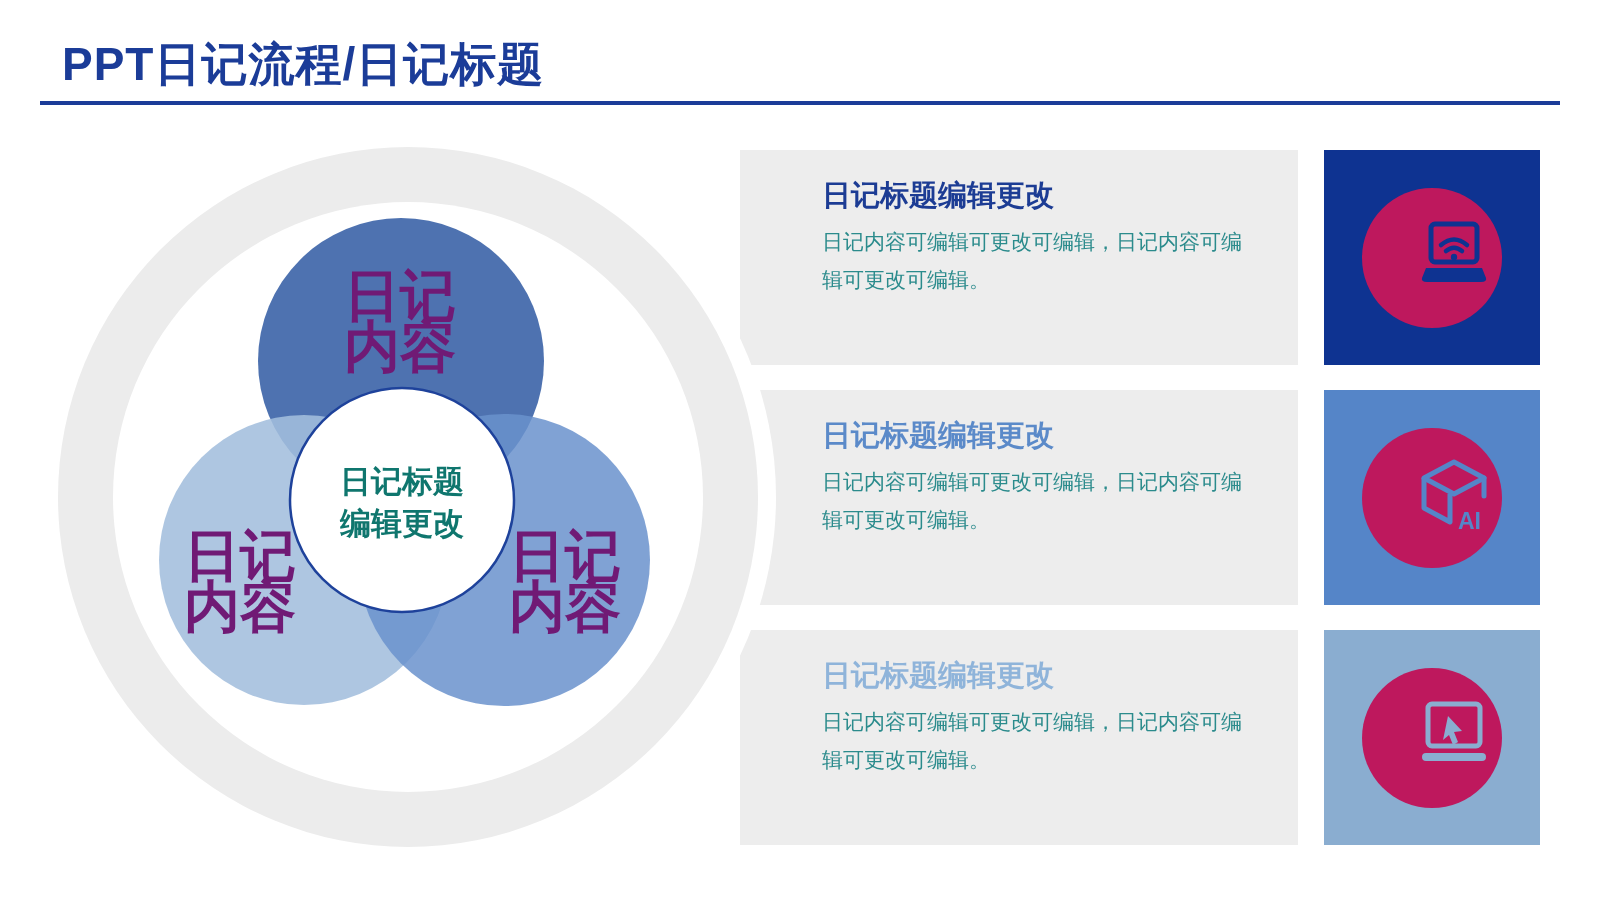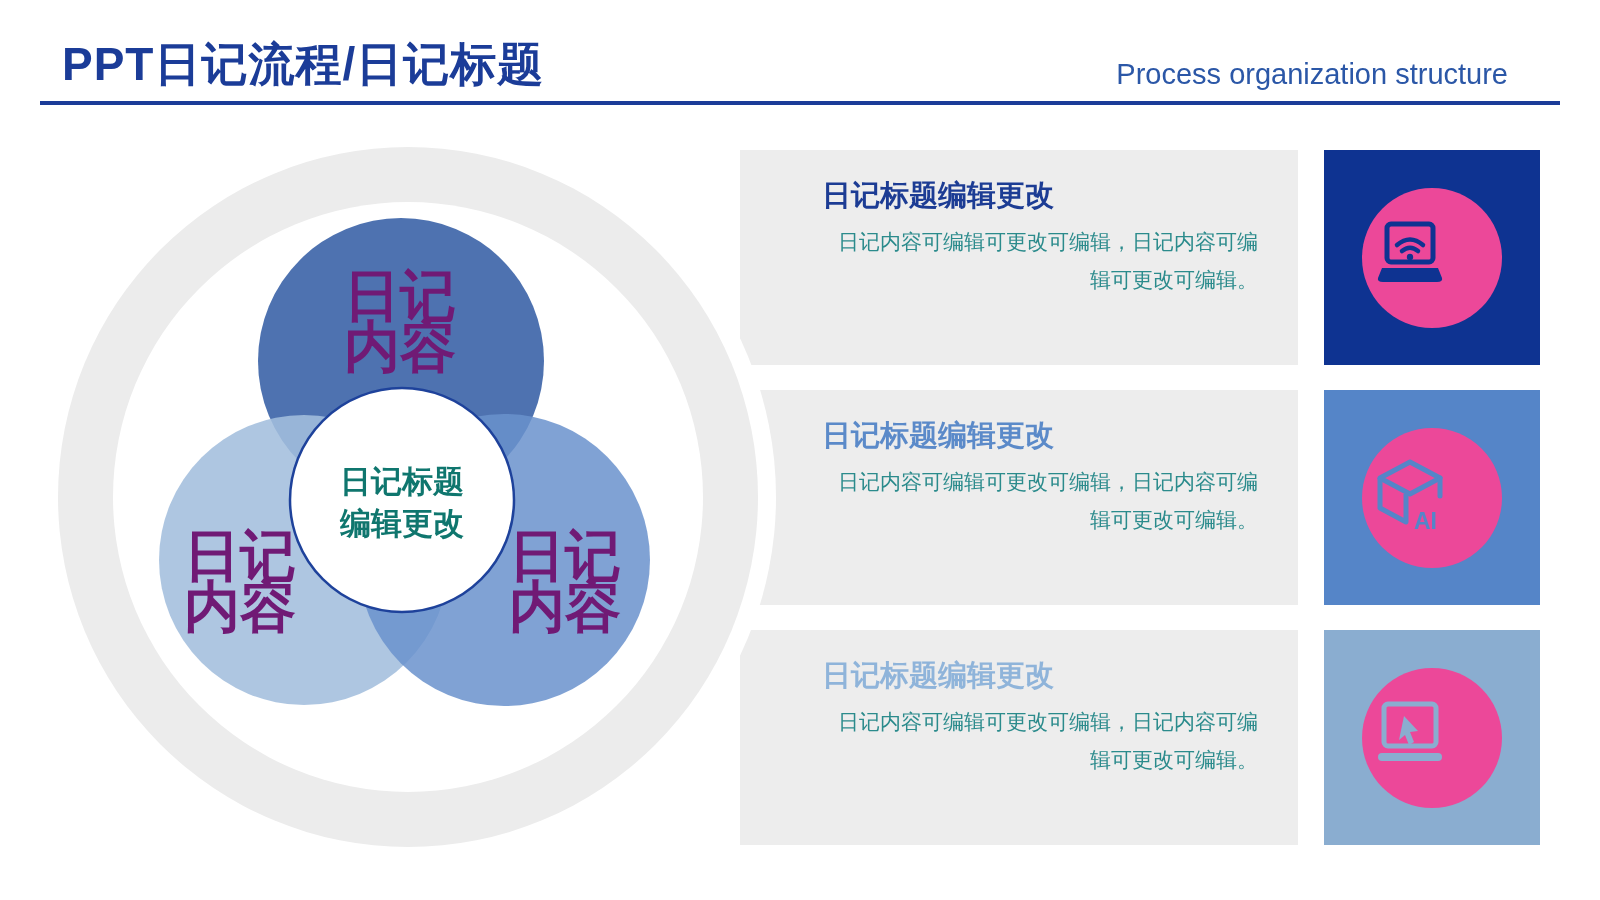--- a/index.html
+++ b/index.html
@@ -23,33 +23,33 @@
   .panel{
     position:absolute;left:740px;width:558px;height:215px;background:#ededed;
     box-sizing:border-box;padding:27px 40px 0 82px;z-index:1;
   }
   .panel.p1{top:150px;} .panel.p2{top:390px;} .panel.p3{top:630px;}
   .panel-title{font-size:29px;font-weight:700;line-height:36px;margin-bottom:10px;}
   .p1 .panel-title{color:#1c3c94;}
   .p2 .panel-title{color:#5b8ac9;}
   .p3 .panel-title{color:#8fb4da;}
   .panel-body{
-    font-size:21px;line-height:38px;color:#2b8b8c;max-width:450px;text-align:right;
+    font-size:21px;line-height:38px;color:#2b8b8c;max-width:450px;
   }
   
   .icon-box{
     position:absolute;left:1324px;width:216px;height:215px;z-index:1;
     display:flex;align-items:center;justify-content:center;
   }
   .icon-box.b1{top:150px;background:#0e3391;}
   .icon-box.b2{top:390px;background:#5585c8;}
   .icon-box.b3{top:630px;background:#8aadd0;}
   .icon-circle{
-    width:140px;height:140px;border-radius:50%;background:#ec4899;
-    display:flex;align-items:center;justify-content:flex-start;
+    width:140px;height:140px;border-radius:50%;background:#be185d;
+    display:flex;align-items:center;justify-content:flex-end;
   }
   .icon-circle svg{width:96px;height:96px;display:block;}
   
   .venn-halo{
     position:absolute;left:40px;top:129px;width:736px;height:736px;border-radius:50%;
     background:#ffffff;z-index:2;
   }
   .venn-svg{position:absolute;left:38px;top:127px;width:740px;height:740px;z-index:3;}
   .venn-label{
     position:absolute;z-index:4;transform:translate(-50%,-50%);
@@ -62,21 +62,20 @@
   .venn-label.vcenter{
     left:402px;top:503px;color:#0f766e;font-size:31px;line-height:42px;
   }
 </style>
 </head>
 <body>
 
 <div class="slide">
 
   <h1 class="page-title">PPT日记流程/日记标题</h1>
-  <div class="page-subtitle">Process organization structure</div>
   <div class="header-rule"></div>
 
   <div class="panel p1">
     <div class="panel-title">日记标题编辑更改</div>
     <div class="panel-body">日记内容可编辑可更改可编辑，日记内容可编辑可更改可编辑。</div>
   </div>
   <div class="panel p2">
     <div class="panel-title">日记标题编辑更改</div>
     <div class="panel-body">日记内容可编辑可更改可编辑，日记内容可编辑可更改可编辑。</div>
   </div>

